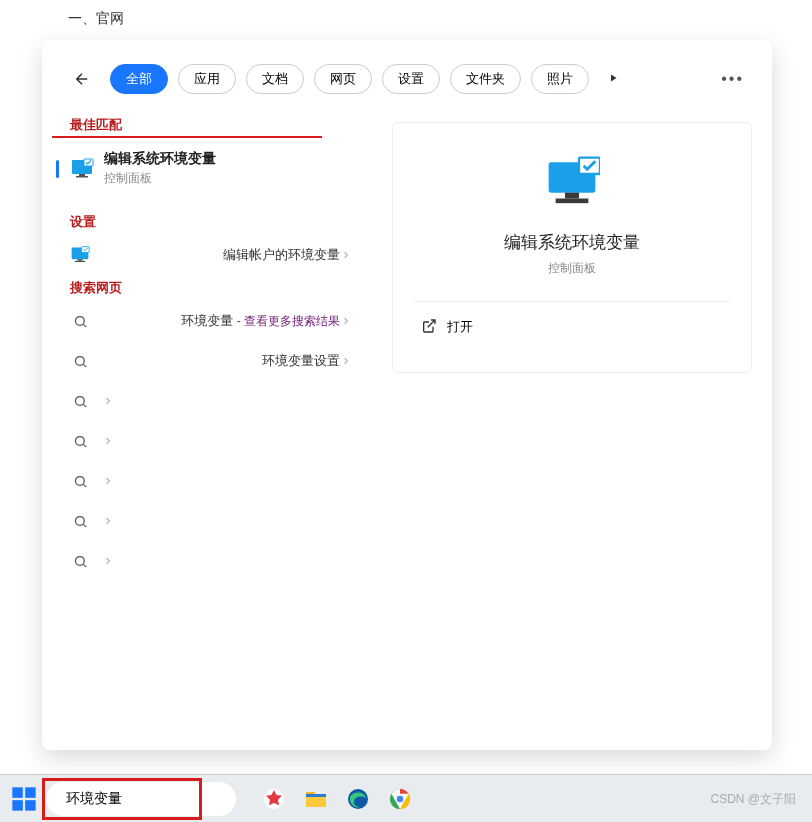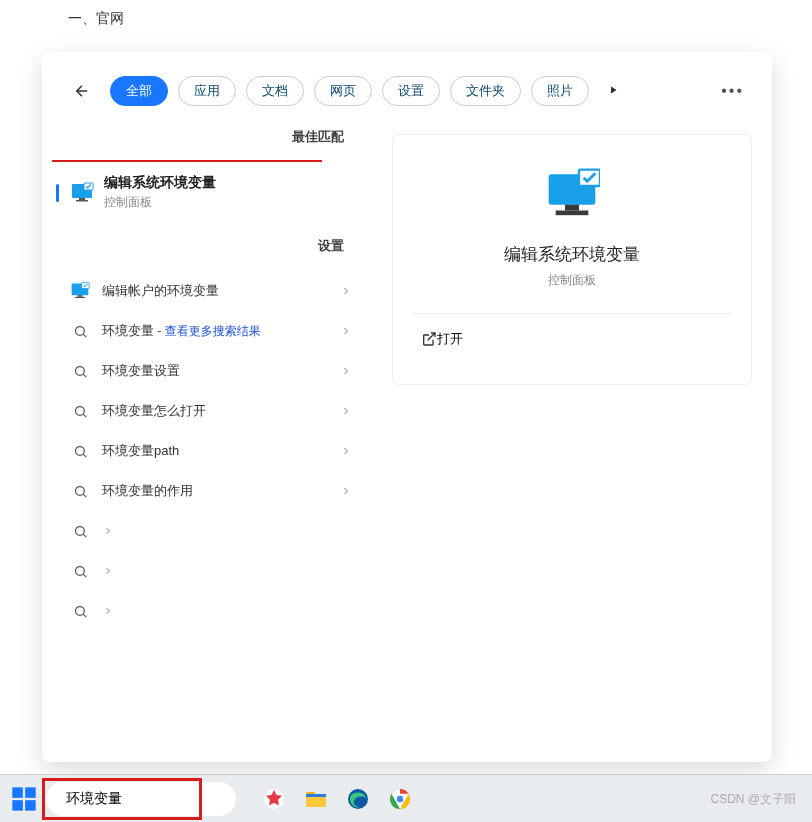--- a/index.html
+++ b/index.html
@@ -1,55 +1,55 @@
 <!DOCTYPE html>
 <html><head>
   <meta charset="utf-8">
   <style>
     * { margin: 0; padding: 0; box-sizing: border-box; font-family: "Microsoft YaHei", "Segoe UI", sans-serif; }
     body { width: 812px; height: 822px; background: #fff; position: relative; overflow: hidden; }
     
     .doc-bg { position: absolute; top: 0; left: 0; width: 688px; height: 40px; background: #fff; }
     .doc-text { position: absolute; top: 10px; left: 68px; font-size: 14px; color: #333; }
     
-    .search-panel { position: absolute; top: 52px; left: 42px; width: 730px; height: 710px; background: #fff; border-radius: 8px; box-shadow: 0 8px 24px rgba(0,0,0,0.15); padding: 0; }
+    .search-panel { position: absolute; top: 40px; left: 42px; width: 730px; height: 710px; background: #fff; border-radius: 8px; box-shadow: 0 8px 24px rgba(0,0,0,0.15); padding: 0; }
     
     .tabs-row { display: flex; align-items: center; padding: 24px 28px 18px 28px; gap: 10px; }
     .back-btn { width: 24px; height: 24px; display: flex; align-items: center; justify-content: center; cursor: pointer; margin-right: 6px; }
-    .pill { padding: 5px 15px; border-radius: 16px; font-size: 13px; cursor: pointer; border: 1px solid #ccc; color: #0c4a6e; background: #fff; }
+    .pill { padding: 5px 15px; border-radius: 16px; font-size: 13px; cursor: pointer; border: 1px solid #ccc; color: #000000; background: #fff; }
     .pill.active { background: #1976ff; color: #fff; border-color: #1976ff; }
     .play-btn { margin-left: 8px; cursor: pointer; }
     .more-btn { margin-left: auto; cursor: pointer; color: #555; letter-spacing: 2px; }
 
     .panel-body { display: flex; height: calc(100% - 72px); }
     .left-col { width: 330px; padding: 0 0 0 0; overflow: hidden; }
     .right-col { flex: 1; padding: 10px 20px 0 20px; }
 
-    .section-label { font-size: 13px; font-weight: 600; color: #404040; padding: 4px 28px 16px 28px; text-align: right; }
+    .section-label { font-size: 13px; font-weight: 600; color: #b91c1c; padding: 4px 28px 4px 28px; }
     
     .best-match { position: relative; margin: 0 0 10px 0; background: #fff; }
     .best-match-inner { display: flex; align-items: center; padding: 12px 14px 12px 28px; background: #fff; position: relative; }
     .best-match-inner::before { content: ""; position: absolute; left: 14px; top: 50%; transform: translateY(-50%); width: 3px; height: 18px; background: #1976ff; border-radius: 2px; }
     .best-highlight { position: absolute; top: -2px; left: 10px; width: 270px; height: 62px; border: 3px solid #d81b1b; pointer-events: none; }
     .monitor-icon-sm { width: 24px; height: 24px; margin-right: 10px; flex-shrink: 0; }
     .bm-title { font-size: 14px; color: #222; font-weight: 600; }
     .bm-sub { font-size: 12px; color: #888; margin-top: 2px; }
 
     .item { display: flex; align-items: center; padding: 10px 20px 10px 28px; cursor: pointer; position: relative; }
     .item-icon { width: 20px; height: 20px; margin-right: 12px; display: flex; align-items: center; justify-content: center; flex-shrink: 0; }
-    .item-text { font-size: 13px; color: #333; flex: 1; }
-    .item-text .suffix { color: #1d4ed8; font-size: 12px; }
+    .item-text { font-size: 13px; color: #333; flex: 1; text-align: right; }
+    .item-text .suffix { color: #701a75; font-size: 12px; }
     .item-chevron { color: #888; }
 
     .detail-card { background: #fff; border: 1px solid #eee; border-radius: 6px; text-align: center; padding: 30px 20px 20px 20px; }
     .monitor-large { width: 56px; height: 56px; margin: 0 auto 18px auto; }
     .detail-title { font-size: 17px; color: #222; margin-bottom: 6px; font-weight: 400; }
     .detail-sub { font-size: 12px; color: #888; }
     .detail-divider { border-top: 1px solid #eee; margin: 24px 0 0 0; }
-    .detail-action { display: flex; align-items: center; padding: 16px 8px; font-size: 13px; cursor: pointer; }
+    .detail-action { display: flex; gap: 10px; padding: 16px 8px; font-size: 13px; cursor: pointer; }
     .open-icon { width: 16px; height: 16px; }
 
     .taskbar { position: absolute; bottom: 0; left: 0; width: 812px; height: 48px; background: #e8ecef; border-top: 1px solid #c9ced2; display: flex; align-items: center; padding: 0 10px; }
     .start-btn { width: 28px; height: 28px; margin-right: 8px; cursor: pointer; }
     .searchbox { display: flex; align-items: center; background: #fff; border-radius: 18px; height: 34px; width: 190px; padding: 0 4px 0 12px; position: relative; }
     .search-highlight { position: absolute; top: -4px; left: -4px; width: 160px; height: 42px; border: 3px solid #d81b1b; pointer-events: none; }
     .searchbox input { border: none; outline: none; font-size: 14px; flex: 1; background: transparent; }
     .search-mag { color: #1976ff; margin-right: 8px; }
     .cursor { display: inline-block; width: 1px; height: 16px; background: #000; margin-left: 1px; vertical-align: middle; }
     .tb-icons { display: flex; align-items: center; gap: 18px; margin-left: 26px; }
@@ -117,20 +117,21 @@
               <rect x="18" y="34" width="12" height="4" fill="#555"></rect>
               <rect x="12" y="38" width="24" height="3" fill="#555"></rect>
             </svg>
         </div>
         <div class="item-text">编辑帐户的环境变量</div>
         <svg class="item-chevron" width="12" height="12" viewBox="0 0 24 24" fill="none" stroke="currentColor" stroke-width="2">
             <path d="M9 18l6-6-6-6"></path>
           </svg>
       </div>
 
+      <div class="section-label">搜索网页</div>
       <div id="web-list">
           <div class="item">
     <div class="item-icon">
               <svg width="15" height="15" viewBox="0 0 24 24" fill="none" stroke="#555" stroke-width="2">
                 <circle cx="11" cy="11" r="7"></circle>
                 <path d="M21 21l-4.35-4.35"></path>
               </svg>
             </div>
     <div class="item-text">环境变量<span class="suffix"> - 查看更多搜索结果</span></div>
     <svg class="item-chevron" width="12" height="12" viewBox="0 0 24 24" fill="none" stroke="currentColor" stroke-width="2">
@@ -149,45 +150,31 @@
               <path d="M9 18l6-6-6-6"></path>
             </svg>
           </div>
           <div class="item">
     <div class="item-icon">
               <svg width="15" height="15" viewBox="0 0 24 24" fill="none" stroke="#555" stroke-width="2">
                 <circle cx="11" cy="11" r="7"></circle>
                 <path d="M21 21l-4.35-4.35"></path>
               </svg>
             </div>
-    <div class="item-text">环境变量怎么打开<span class="suffix"></span></div>
-    <svg class="item-chevron" width="12" height="12" viewBox="0 0 24 24" fill="none" stroke="currentColor" stroke-width="2">
-              <path d="M9 18l6-6-6-6"></path>
-            </svg>
-          </div>
-          <div class="item">
-    <div class="item-icon">
-              <svg width="15" height="15" viewBox="0 0 24 24" fill="none" stroke="#555" stroke-width="2">
-                <circle cx="11" cy="11" r="7"></circle>
-                <path d="M21 21l-4.35-4.35"></path>
-              </svg>
-            </div>
-    <div class="item-text">环境变量path<span class="suffix"></span></div>
-    <svg class="item-chevron" width="12" height="12" viewBox="0 0 24 24" fill="none" stroke="currentColor" stroke-width="2">
-              <path d="M9 18l6-6-6-6"></path>
-            </svg>
-          </div>
-          <div class="item">
-    <div class="item-icon">
-              <svg width="15" height="15" viewBox="0 0 24 24" fill="none" stroke="#555" stroke-width="2">
-                <circle cx="11" cy="11" r="7"></circle>
-                <path d="M21 21l-4.35-4.35"></path>
-              </svg>
-            </div>
-    <div class="item-text">环境变量的作用<span class="suffix"></span></div>
+    <svg class="item-chevron" width="12" height="12" viewBox="0 0 24 24" fill="none" stroke="currentColor" stroke-width="2">
+              <path d="M9 18l6-6-6-6"></path>
+            </svg>
+          </div>
+          <div class="item">
+    <div class="item-icon">
+              <svg width="15" height="15" viewBox="0 0 24 24" fill="none" stroke="#555" stroke-width="2">
+                <circle cx="11" cy="11" r="7"></circle>
+                <path d="M21 21l-4.35-4.35"></path>
+              </svg>
+            </div>
     <svg class="item-chevron" width="12" height="12" viewBox="0 0 24 24" fill="none" stroke="currentColor" stroke-width="2">
               <path d="M9 18l6-6-6-6"></path>
             </svg>
           </div>
           <div class="item">
     <div class="item-icon">
               <svg width="15" height="15" viewBox="0 0 24 24" fill="none" stroke="#555" stroke-width="2">
                 <circle cx="11" cy="11" r="7"></circle>
                 <path d="M21 21l-4.35-4.35"></path>
               </svg>

